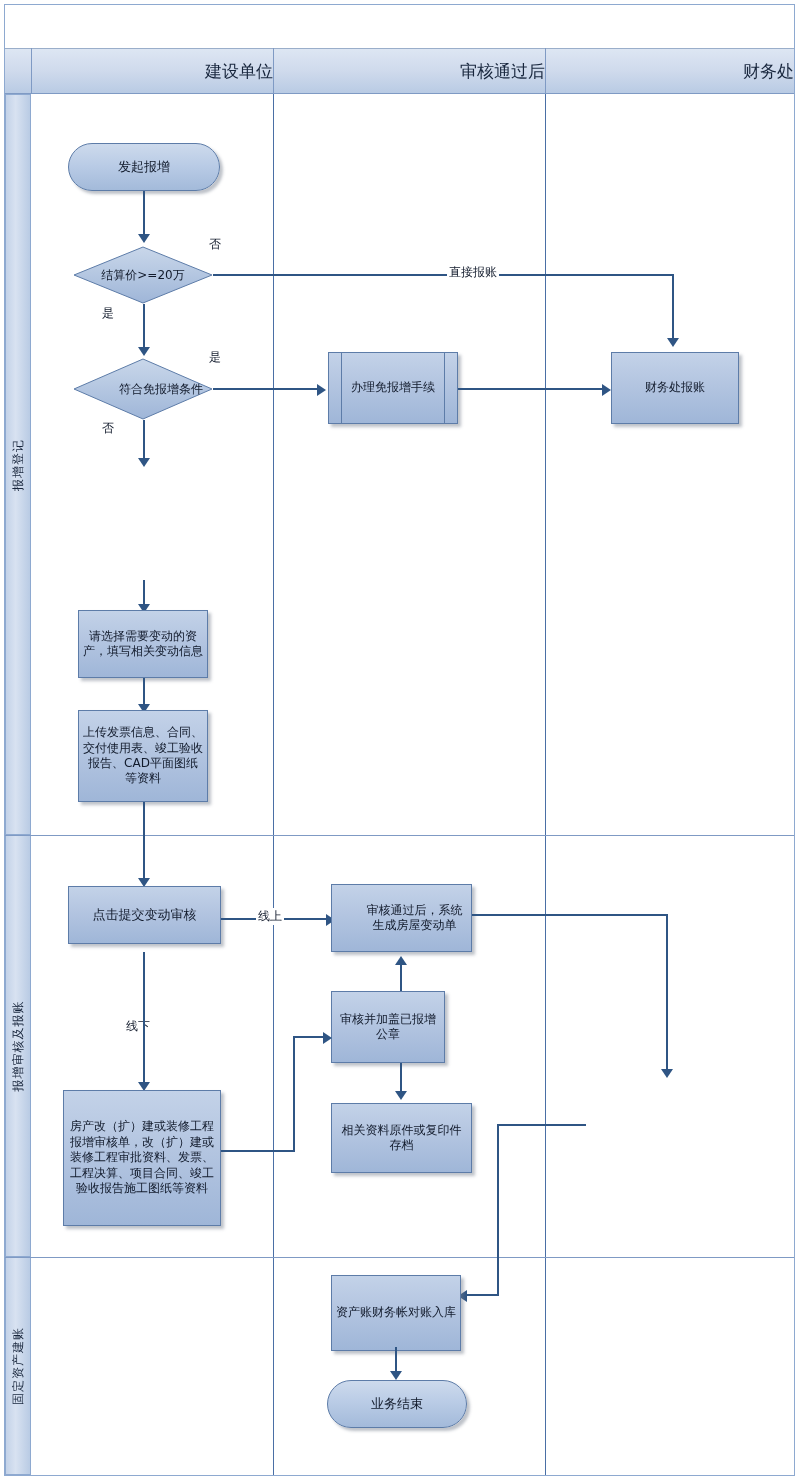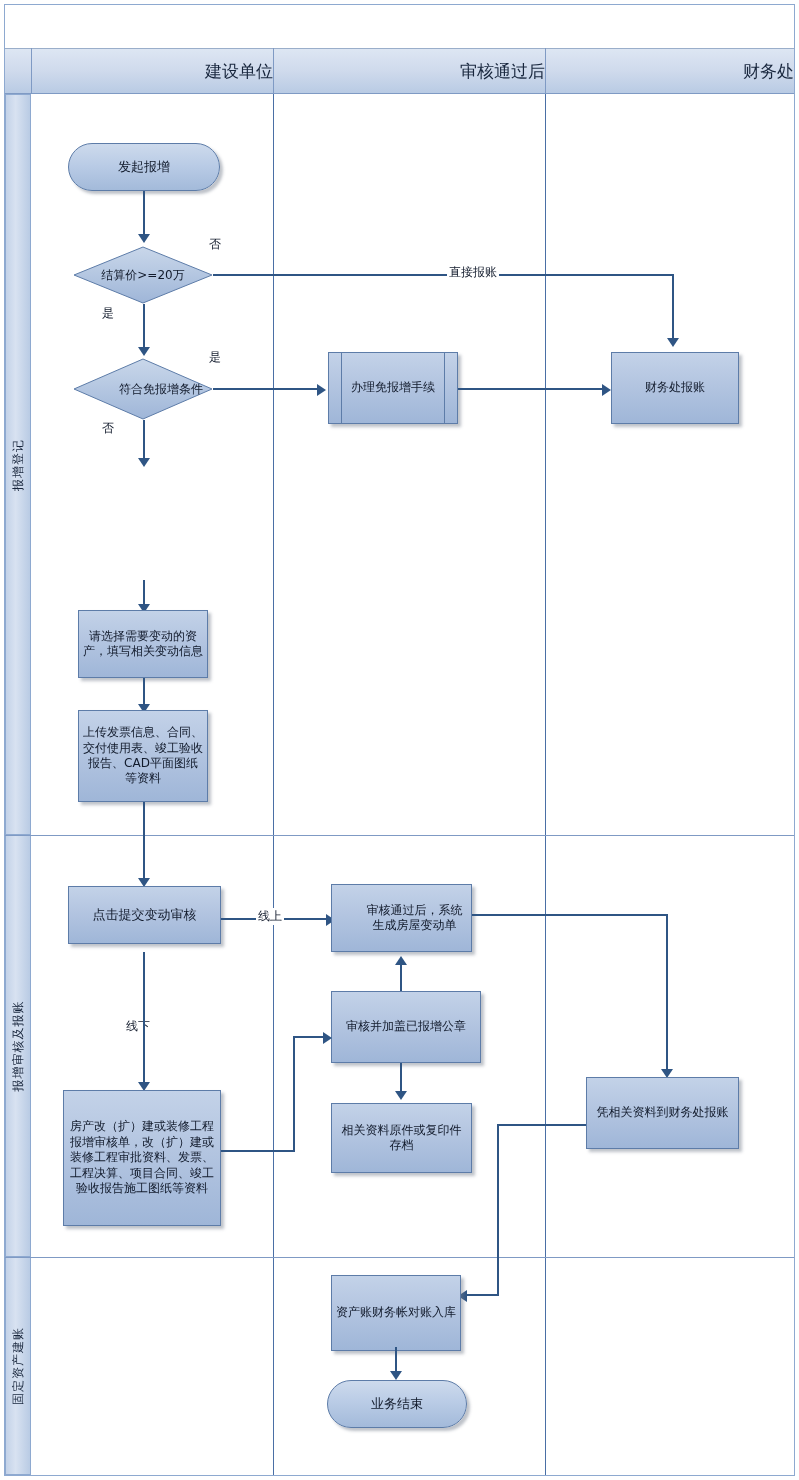--- a/index.html
+++ b/index.html
@@ -174,38 +174,37 @@
   <div class="shape proc" style="left:331px;top:884px;width:141px;height:68px;padding-left:30px;">审核通过后，系统生成房屋变动单</div>
 
   <div class="ln lnh" style="left:472px;top:914px;width:196px;"></div>
   <div class="ln lnv" style="left:666px;top:914px;height:159px;"></div>
   <div class="arr arr-d" style="left:661px;top:1069px;"></div>
 
   <div class="elabel" style="left:124px;top:1018px;">线下</div>
   <div class="ln lnv" style="left:143px;top:952px;height:134px;"></div>
   <div class="arr arr-d" style="left:138px;top:1082px;"></div>
 
-  <div class="shape proc" style="left:331px;top:991px;width:150px;height:72px;">审核并加盖已报增公章</div>
+  <div class="shape proc" style="left:331px;top:991px;width:114px;height:72px;">审核并加盖已报增公章</div>
 
   <div class="ln lnv" style="left:400px;top:960px;height:31px;"></div>
   <div class="arr arr-u" style="left:395px;top:956px;"></div>
 
   <div class="ln lnv" style="left:400px;top:1063px;height:32px;"></div>
   <div class="arr arr-d" style="left:395px;top:1091px;"></div>
 
   <div class="shape proc" style="left:331px;top:1103px;width:141px;height:70px;">相关资料原件或复印件存档</div>
 
   <div class="shape proc" style="left:63px;top:1090px;width:158px;height:136px;line-height:1.3;">房产改（扩）建或装修工程报增审核单，改（扩）建或装修工程审批资料、发票、工程决算、项目合同、竣工验收报告施工图纸等资料</div>
 
   <div class="ln lnh" style="left:221px;top:1150px;width:74px;"></div>
   <div class="ln lnv" style="left:293px;top:1036px;height:116px;"></div>
   <div class="ln lnh" style="left:293px;top:1036px;width:36px;"></div>
   <div class="arr arr-r" style="left:323px;top:1032px;"></div>
 
-  <div class="shape proc" style="left:586px;top:1077px;width:153px;height:72px;">凭相关资料到财务处报账</div>
 
   <div class="ln lnh" style="left:497px;top:1124px;width:89px;"></div>
   <div class="ln lnv" style="left:497px;top:1124px;height:172px;"></div>
   <div class="ln lnh" style="left:465px;top:1294px;width:34px;"></div>
   <div class="arr arr-l" style="left:458px;top:1290px;"></div>
 
   <div class="shape proc" style="left:331px;top:1275px;width:130px;height:76px;">资产账财务帐对账入库</div>
   <div class="ln lnv" style="left:395px;top:1347px;height:28px;"></div>
   <div class="arr arr-d" style="left:390px;top:1371px;"></div>
 

